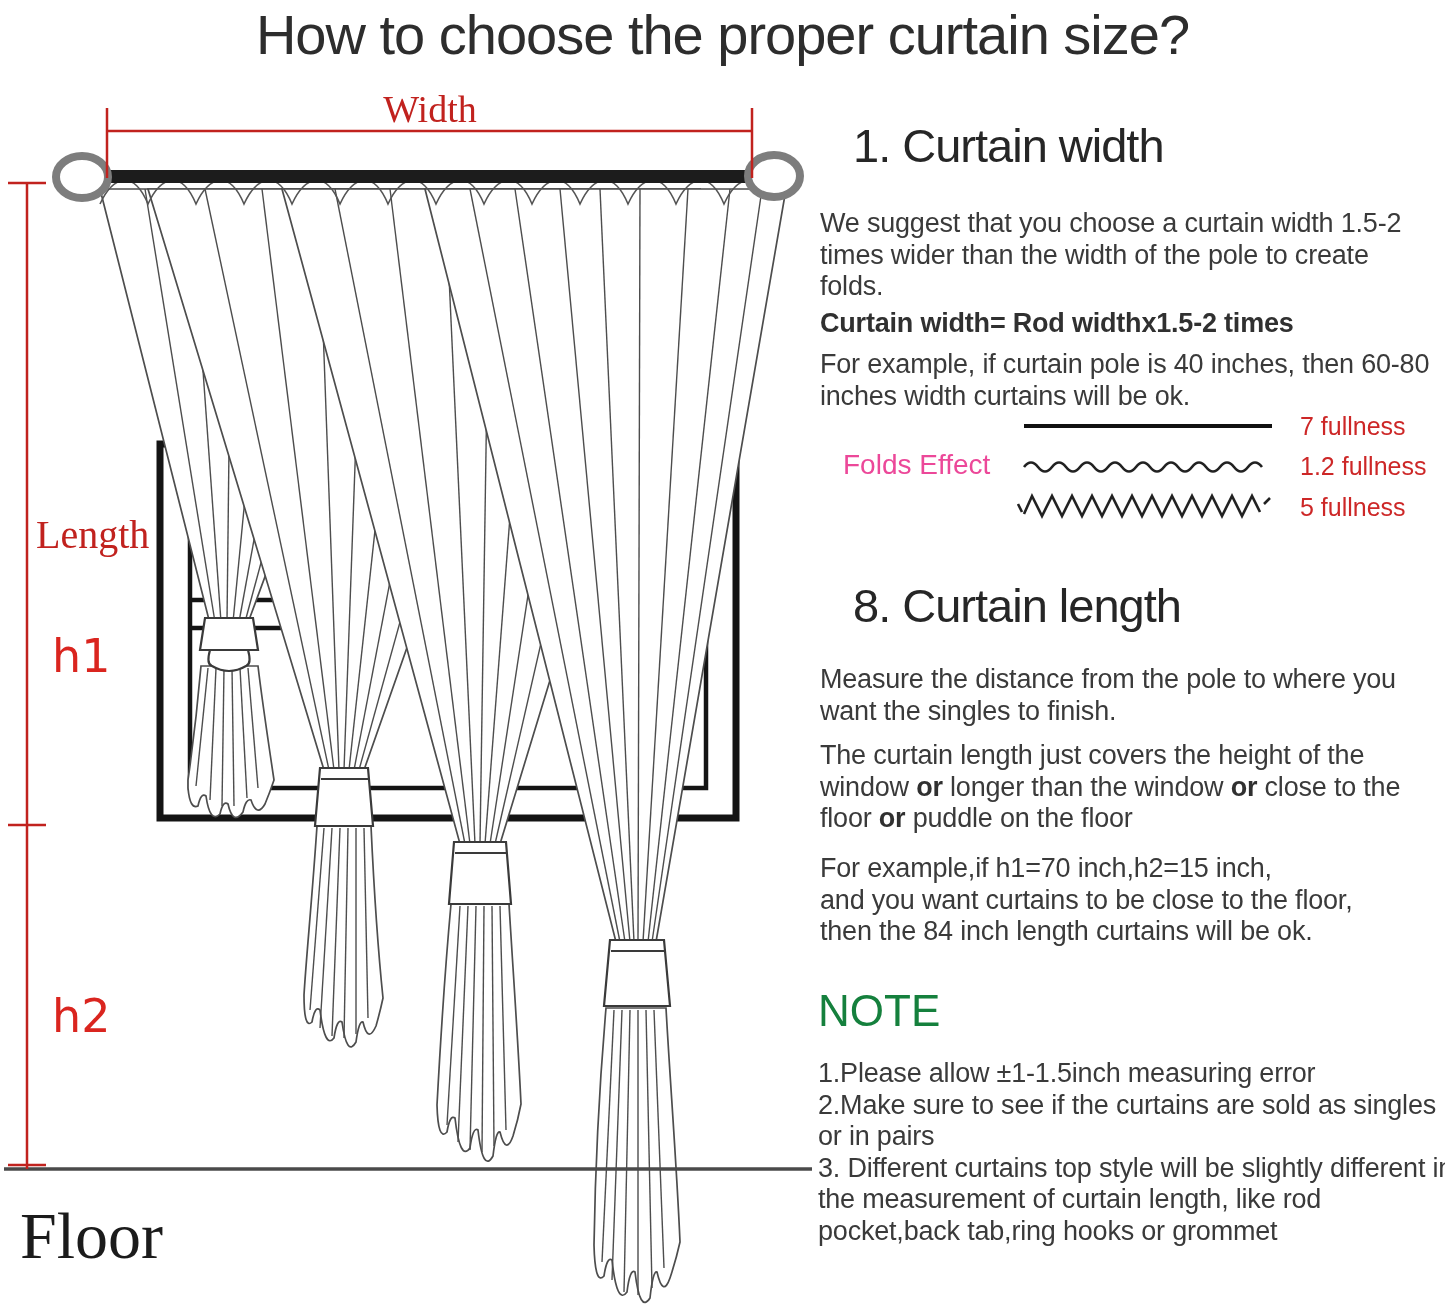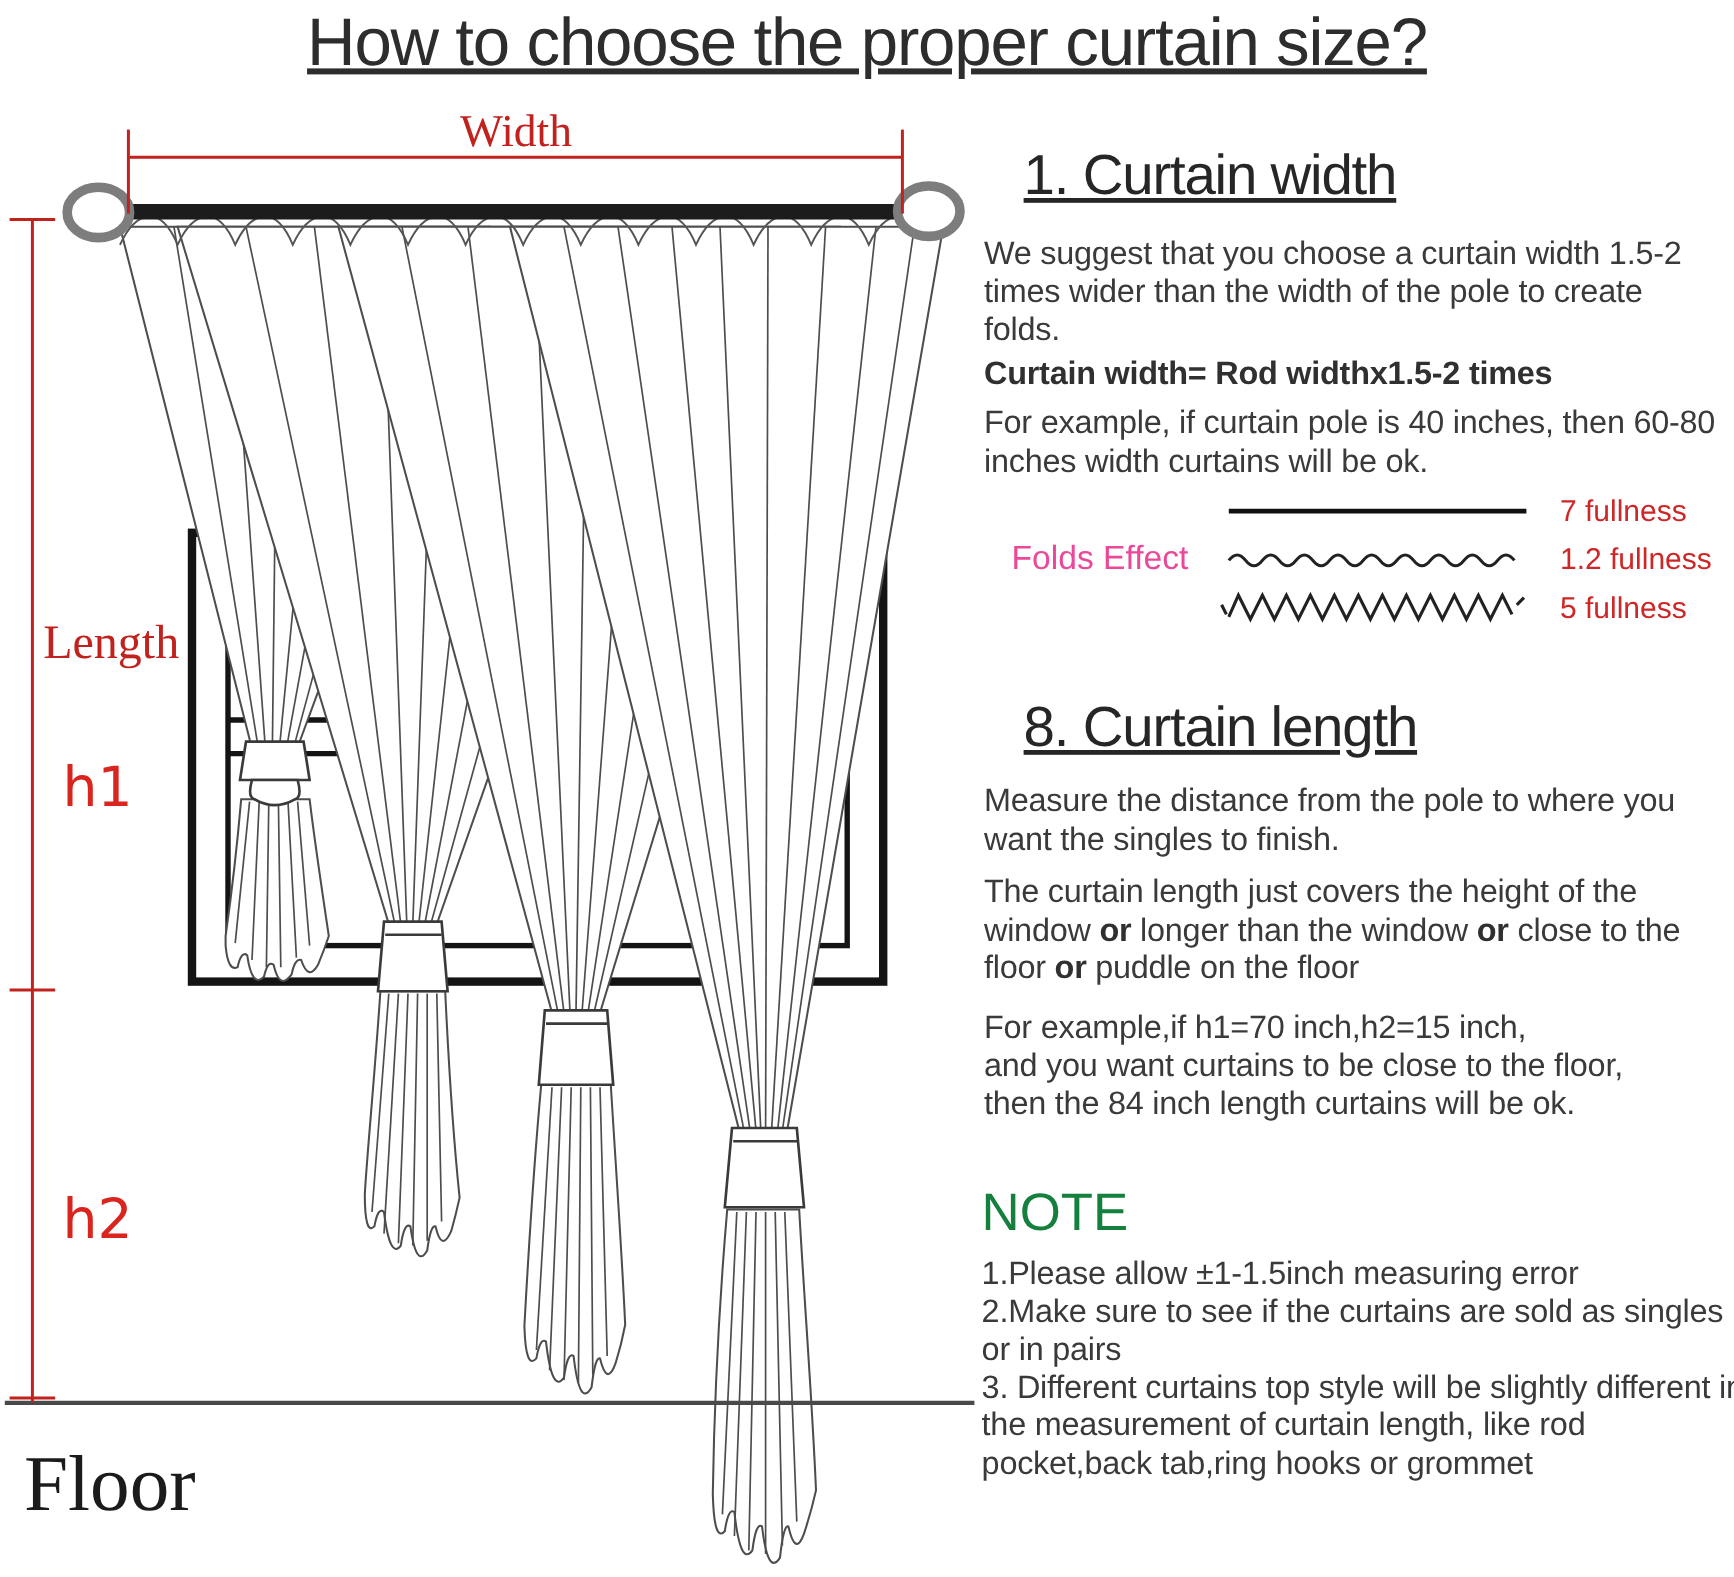--- a/index.html
+++ b/index.html
@@ -1,22 +1,22 @@
 <!DOCTYPE html>
 <html><head>
 <meta charset="utf-8">
 <style>
   html,body{margin:0;padding:0;background:#ffffff;}
   body{width:1445px;height:1314px;position:relative;overflow:hidden;
        font-family:"Liberation Sans",sans-serif;color:#383838;}
   .abs{position:absolute;}
   .title{left:0;top:2px;width:1445px;text-align:center;font-size:56px;
-         color:#2d2d2d;letter-spacing:-1px;text-decoration:underline;}
-  .sec-heading{font-size:47px;color:#262626;letter-spacing:-1px;text-decoration:underline;}
-  .para{font-size:27px;line-height:31.5px;letter-spacing:-0.2px;color:#3a3a3a;}
+         color:#2d2d2d;letter-spacing:-1px;}
+  .sec-heading{font-size:47px;color:#262626;letter-spacing:-1px;}
+  .para{font-size:27px;line-height:31.5px;letter-spacing:-0.2px;color:#3a3a3a;margin-top:12px;}
   .bold{font-weight:bold;color:#303030;}
   .note-heading{font-size:44px;color:#15803d;}
   .fold-label{font-size:28px;color:#ec4899;}
   .fullness-label{font-size:25px;color:#cd2727;}
   .pline{display:block;}
   svg text{font-family:"Liberation Serif","DejaVu Serif",serif;}
   svg text.sansred{font-family:"DejaVu Sans","Liberation Sans",sans-serif;}
 </style>
 </head>
 <body>

